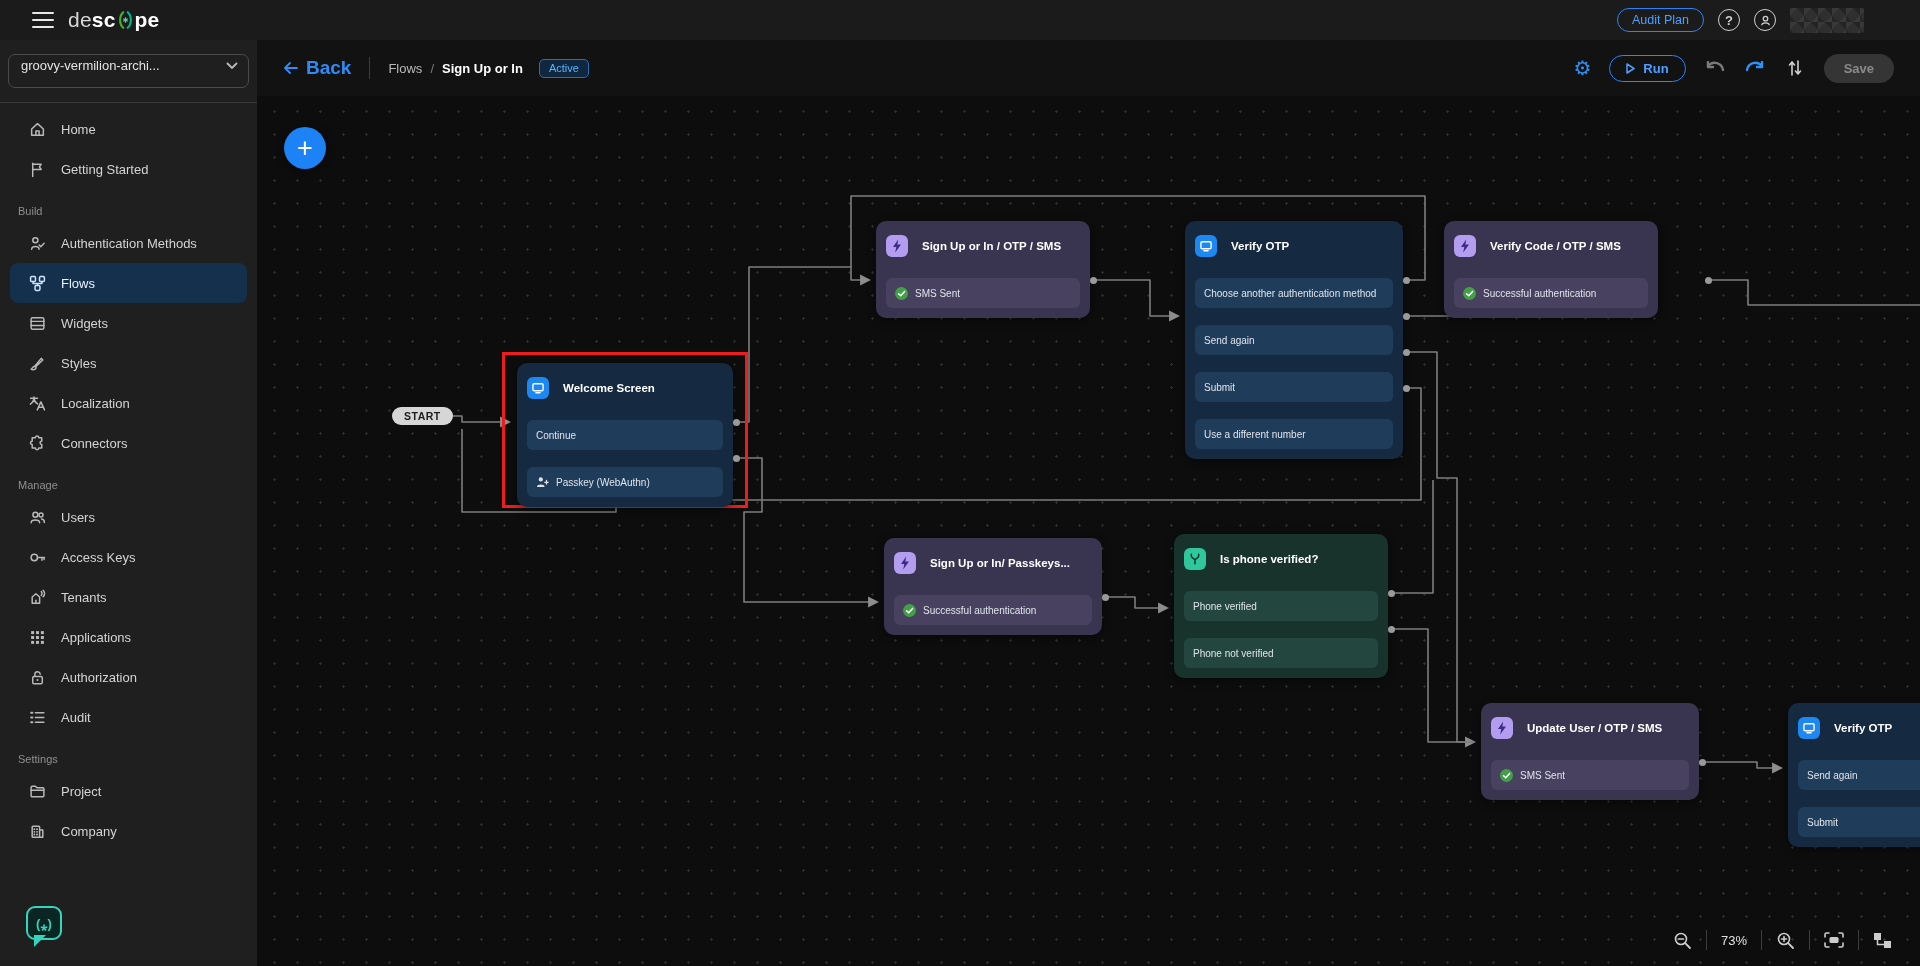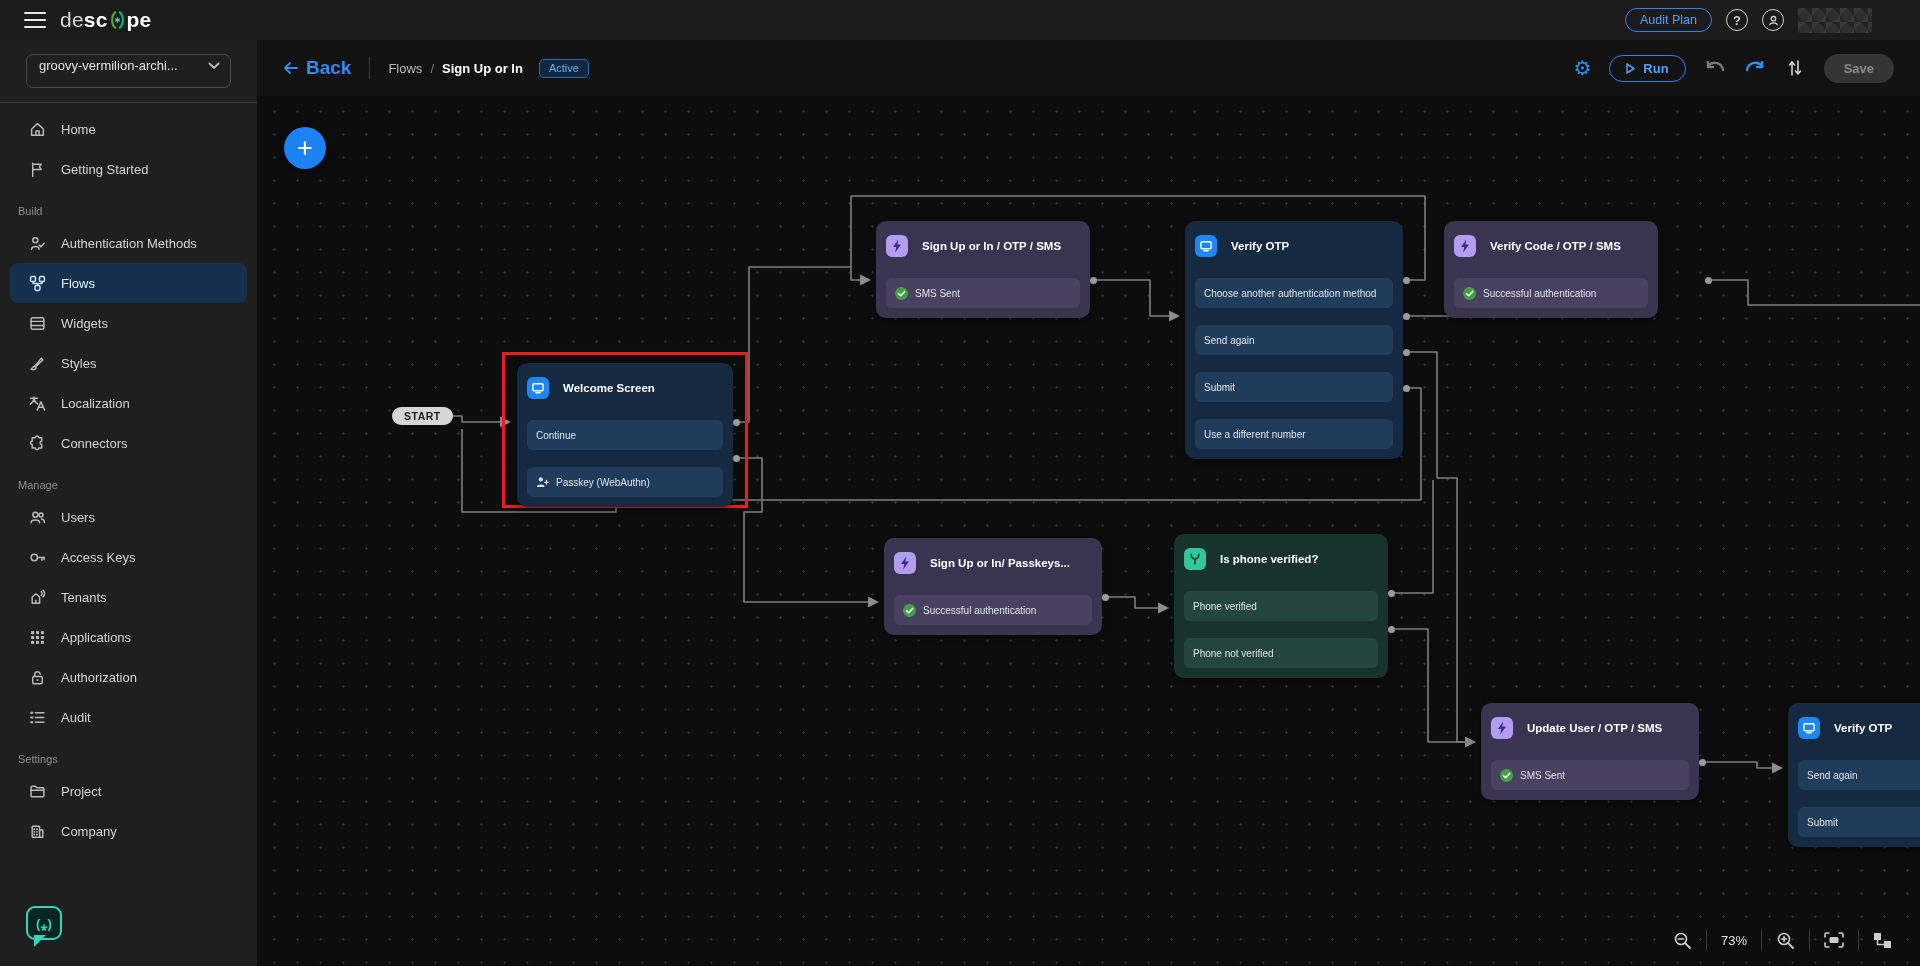--- a/index.html
+++ b/index.html
@@ -1,21 +1,21 @@
 <!DOCTYPE html>
 <html><head>
 <meta charset="utf-8">
 <style>
   * { margin:0; padding:0; box-sizing:border-box; }
   html,body { width:1920px; height:966px; overflow:hidden; background:#000;
     font-family:"Liberation Sans", sans-serif; }
 
   
   .app-header { height:40px; background:#1b1b1b; display:flex; align-items:center;
-    padding:0 24px; gap:14px; position:relative; z-index:30; }
+    padding:0 32px; gap:14px; position:relative; z-index:30; }
   .hamburger { width:22px; height:16px; display:flex; flex-direction:column;
     justify-content:space-between; cursor:pointer; }
   .hamburger span { height:2px; background:#e8e8e8; border-radius:1px; }
   .logo { display:flex; align-items:baseline; color:#fff; font-size:21px; letter-spacing:.2px; }
   .logo .lt { font-weight:300; color:#d8d8d8; }
   .logo .hv { font-weight:800; color:#fff; }
   .logo-mark { width:17px; height:20px; margin:0 1px; align-self:center; }
   .hdr-spacer { flex:1; }
   .pill-outline { border:1px solid #2c83f6; color:#4ba0ff; border-radius:15px;
     padding:4px 14px; font-size:12.5px; background:transparent; cursor:pointer; }
@@ -28,21 +28,21 @@
       linear-gradient(45deg,transparent 75%,#232323 75%),
       linear-gradient(-45deg,transparent 75%,#383838 75%);
     background-size:14px 14px; }
 
   
   .main { display:flex; height:926px; }
   .sidebar { width:257px; background:#1f1f1f; flex:none; padding-top:14px; position:relative; z-index:20; }
   .content { flex:1; position:relative; background:#0d0d0d; }
 
   
-  .proj-select { margin:0 26px; height:34px; border:1px solid #4b4b4b; border-radius:7px;
+  .proj-select { margin:0 8px; height:34px; border:1px solid #4b4b4b; border-radius:7px;
     display:flex; align-items:center; padding:0 10px 11px 12px; color:#e3e3e3; font-size:13px;
     cursor:pointer; justify-content:space-between; }
   .proj-select svg { flex:none; }
   .side-divider { height:1px; background:#3a3a3a; margin:14px 0 6px 0; }
   .nav { font-size:13px; }
   .nav-section { color:#8f8f8f; font-size:11px; padding:16px 26px 6px 18px; }
   .nav-item { display:flex; align-items:center; gap:15px; padding:0 12px 0 18px;
     height:40px; color:#d4d4d4; cursor:pointer; margin:0 10px; border-radius:8px; }
   .nav-item .nico { width:18px; height:18px; color:#b9b9b9; display:flex; align-items:center; justify-content:center; }
   .nav-item.active { background:#14304d; color:#eaf2ff; }

